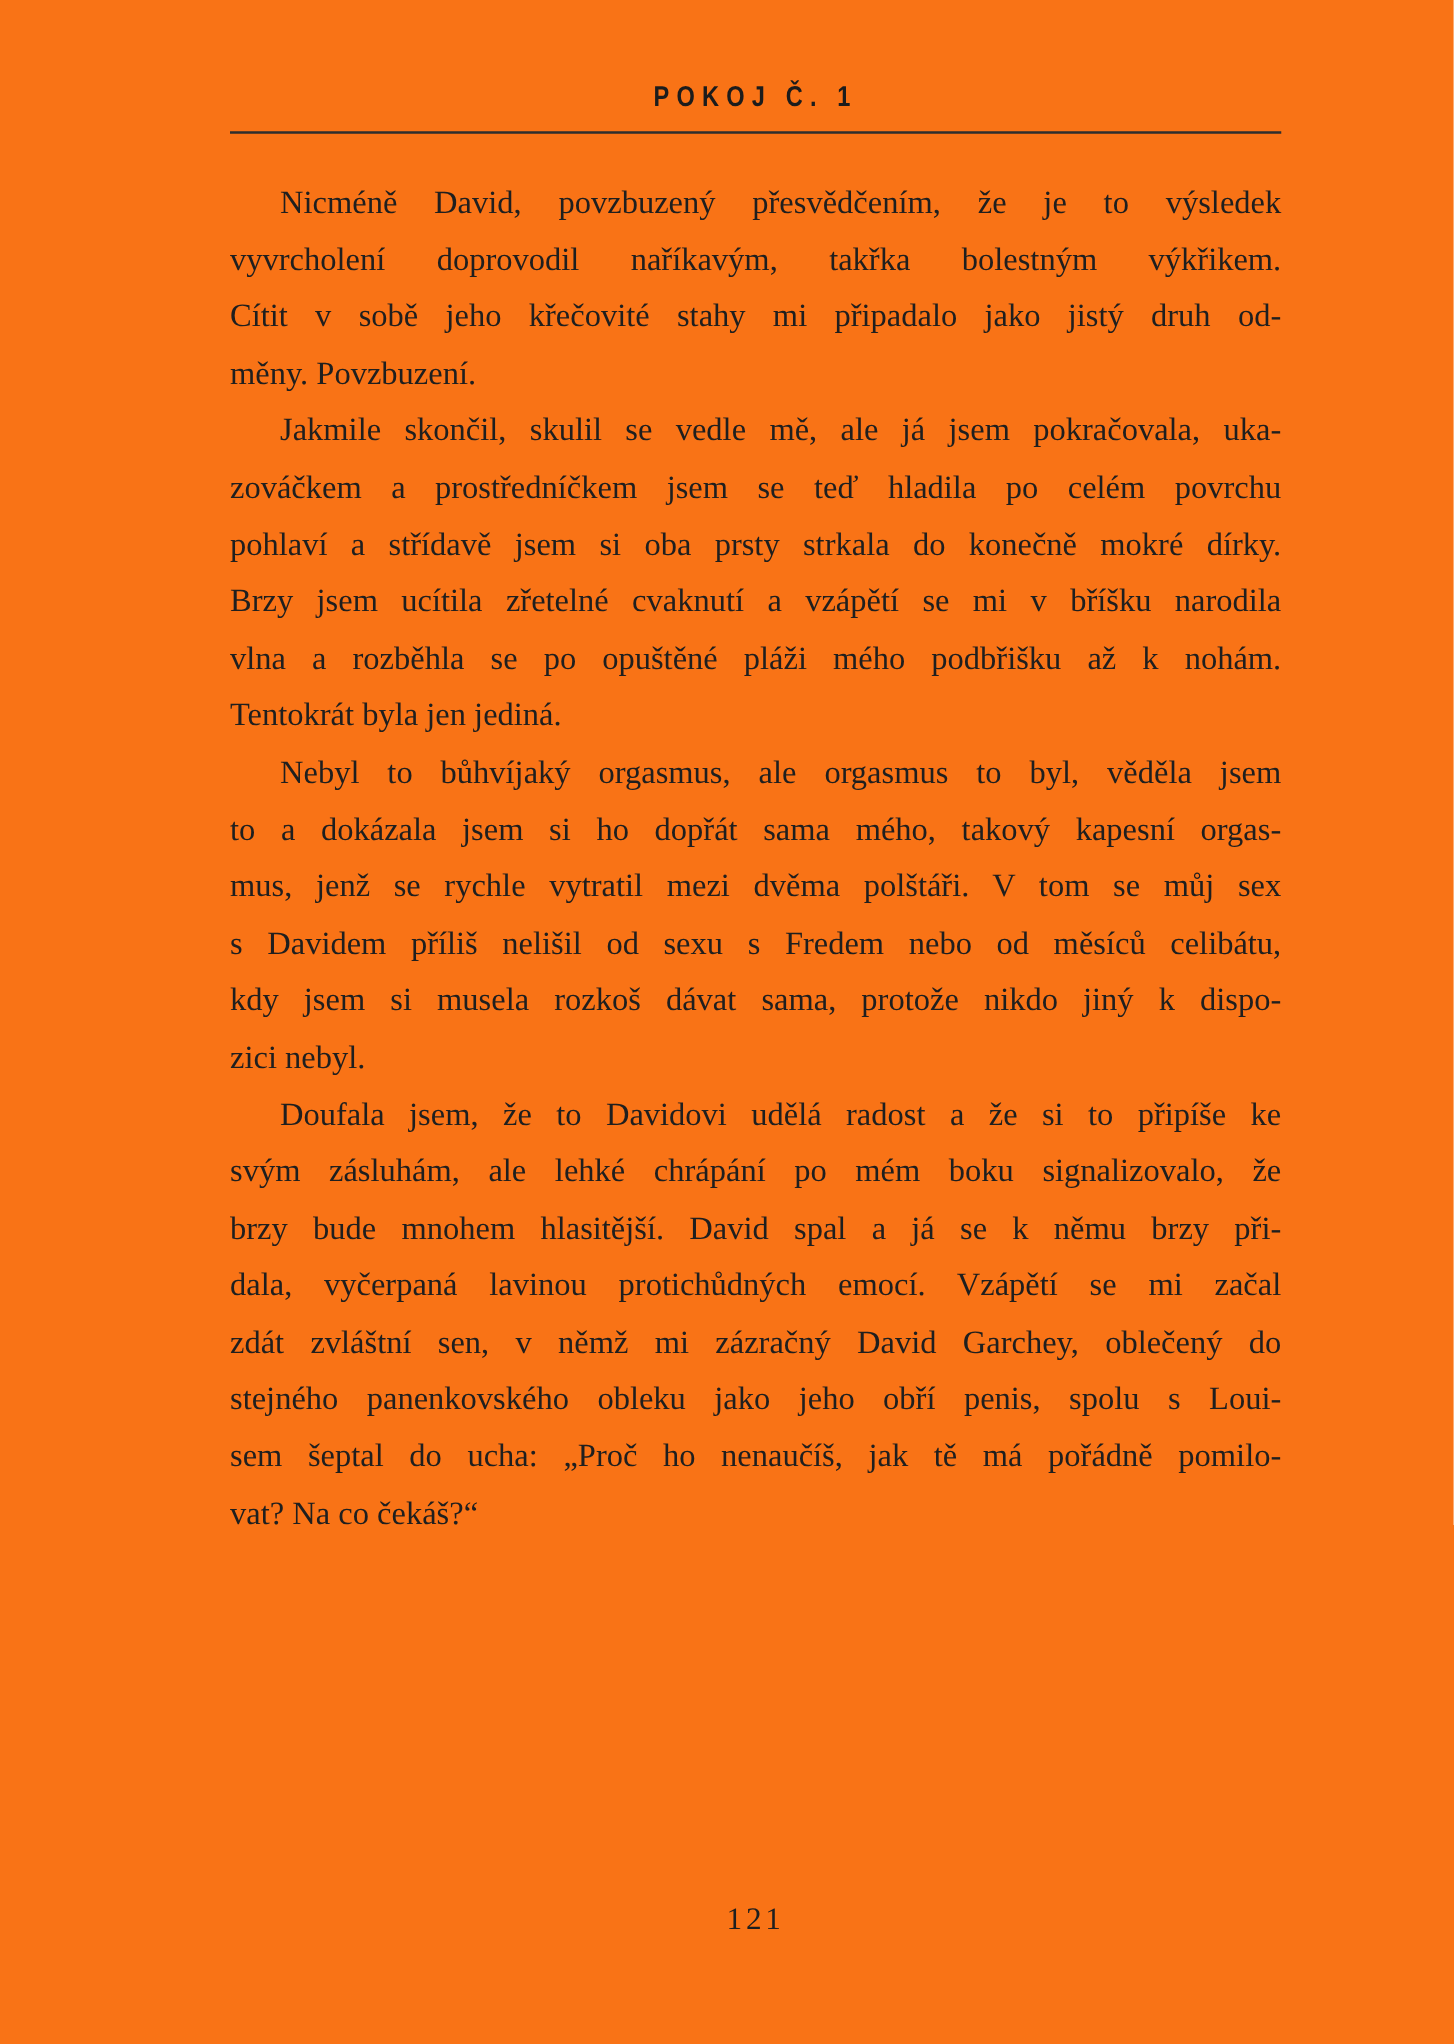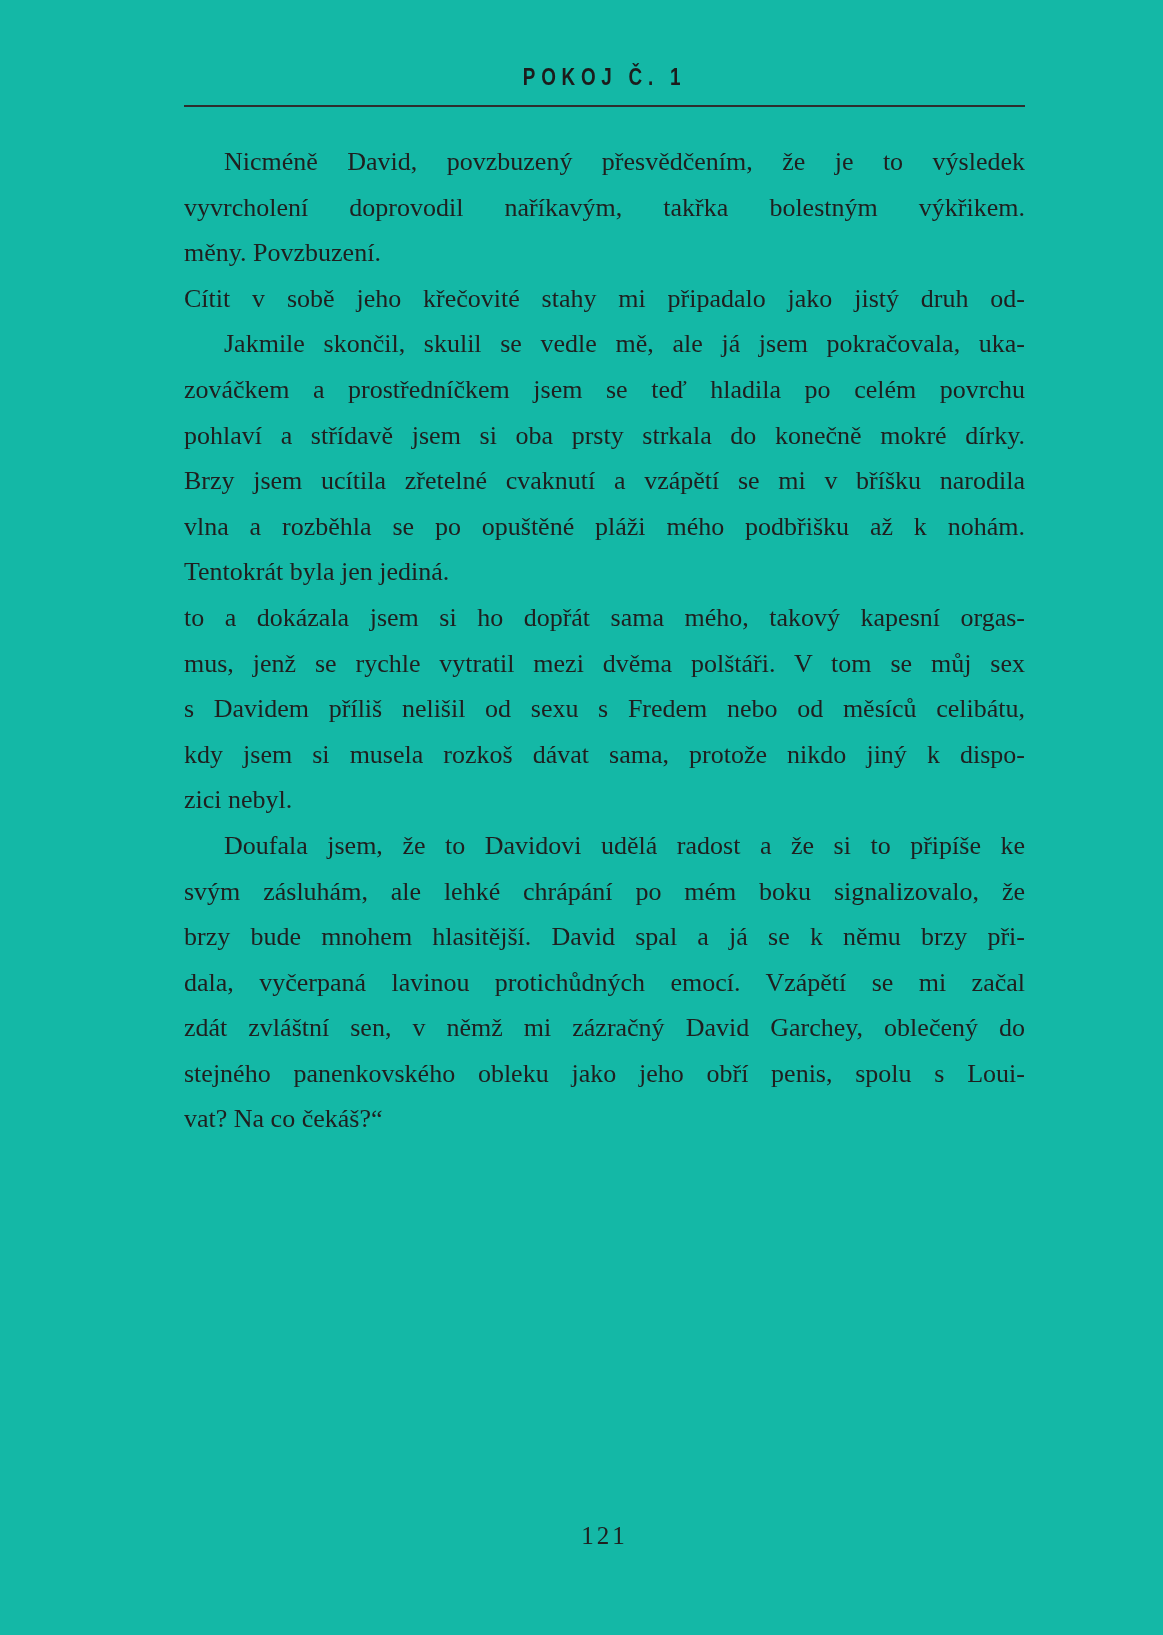--- a/index.html
+++ b/index.html
@@ -4,21 +4,21 @@
 <style>
   html, body {
     margin: 0;
     padding: 0;
     background: #ffffff;
   }
   .page {
     position: relative;
     width: 1163px;
     height: 1635px;
-    background: #14b8a6;
+    background: #f97316;
     font-family: "Liberation Serif", "DejaVu Serif", serif;
     color: #1f1f1f;
     overflow: hidden;
   }
   .running-head {
     position: absolute;
     top: 64px;
     left: 184px;
     width: 841px;
     text-align: center;
@@ -75,49 +75,51 @@
 
   <div class="running-head">POKOJ Č. 1</div>
 
   <div class="rule"></div>
 
   <div class="text-block">
 
     <div class="para">
       <div class="line first">Nicméně David, povzbuzený přesvědčením, že je to výsledek</div>
       <div class="line">vyvrcholení doprovodil naříkavým, takřka bolestným výkřikem.</div>
+      <div class="line">Cítit v sobě jeho křečovité stahy mi připadalo jako jistý druh od-</div>
       <div class="line end">měny. Povzbuzení.</div>
-      <div class="line">Cítit v sobě jeho křečovité stahy mi připadalo jako jistý druh od-</div>
     </div>
 
     <div class="para">
       <div class="line first">Jakmile skončil, skulil se vedle mě, ale já jsem pokračovala, uka-</div>
       <div class="line">zováčkem a prostředníčkem jsem se teď hladila po celém povrchu</div>
       <div class="line">pohlaví a střídavě jsem si oba prsty strkala do konečně mokré dírky.</div>
       <div class="line">Brzy jsem ucítila zřetelné cvaknutí a vzápětí se mi v bříšku narodila</div>
       <div class="line">vlna a rozběhla se po opuštěné pláži mého podbřišku až k nohám.</div>
       <div class="line end">Tentokrát byla jen jediná.</div>
     </div>
 
 
     <div class="para">
+      <div class="line first">Nebyl to bůhvíjaký orgasmus, ale orgasmus to byl, věděla jsem</div>
       <div class="line">to a dokázala jsem si ho dopřát sama mého, takový kapesní orgas-</div>
       <div class="line">mus, jenž se rychle vytratil mezi dvěma polštáři. V tom se můj sex</div>
       <div class="line">s Davidem příliš nelišil od sexu s Fredem nebo od měsíců celibátu,</div>
       <div class="line">kdy jsem si musela rozkoš dávat sama, protože nikdo jiný k dispo-</div>
       <div class="line end">zici nebyl.</div>
     </div>
 
     <div class="para">
       <div class="line first">Doufala jsem, že to Davidovi udělá radost a že si to připíše ke</div>
       <div class="line">svým zásluhám, ale lehké chrápání po mém boku signalizovalo, že</div>
       <div class="line">brzy bude mnohem hlasitější. David spal a já se k němu brzy při-</div>
       <div class="line">dala, vyčerpaná lavinou protichůdných emocí. Vzápětí se mi začal</div>
       <div class="line">zdát zvláštní sen, v němž mi zázračný David Garchey, oblečený do</div>
       <div class="line">stejného panenkovského obleku jako jeho obří penis, spolu s Loui-</div>
+      <div class="line">sem šeptal do ucha: „Proč ho nenaučíš, jak tě má pořádně pomilo-</div>
       <div class="line end">vat? Na co čekáš?“</div>
     </div>
 
   </div>
 
   <div class="folio">121</div>
 
 </div>
 
 </body></html>

